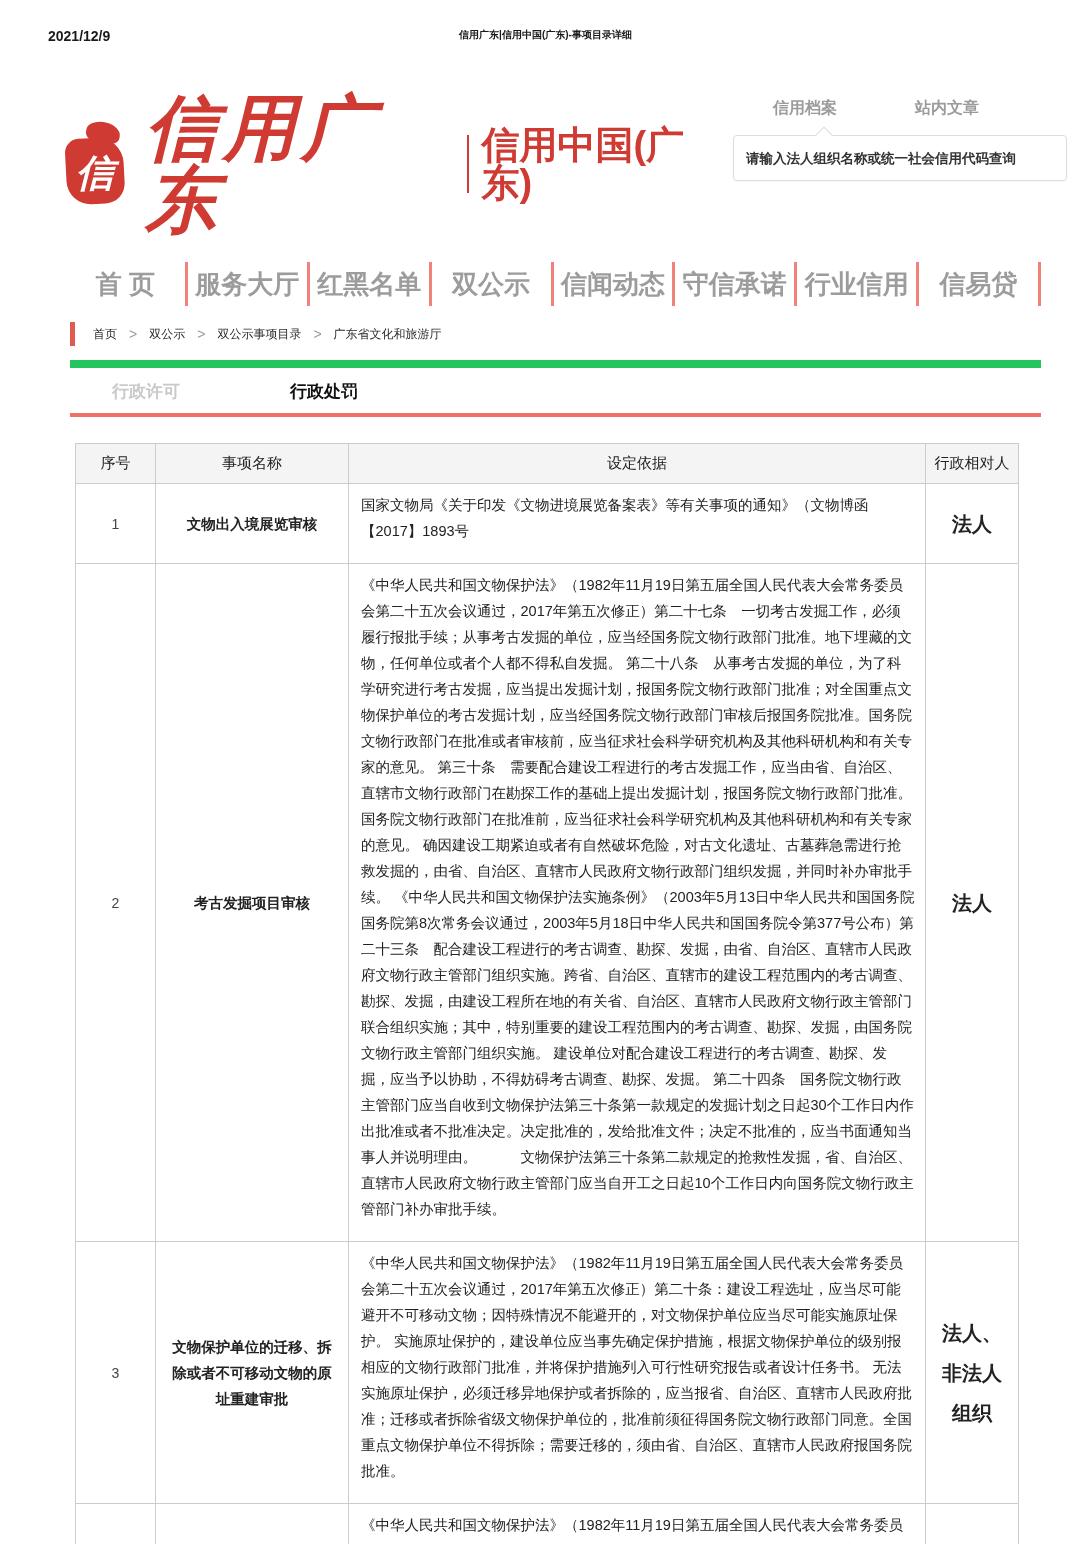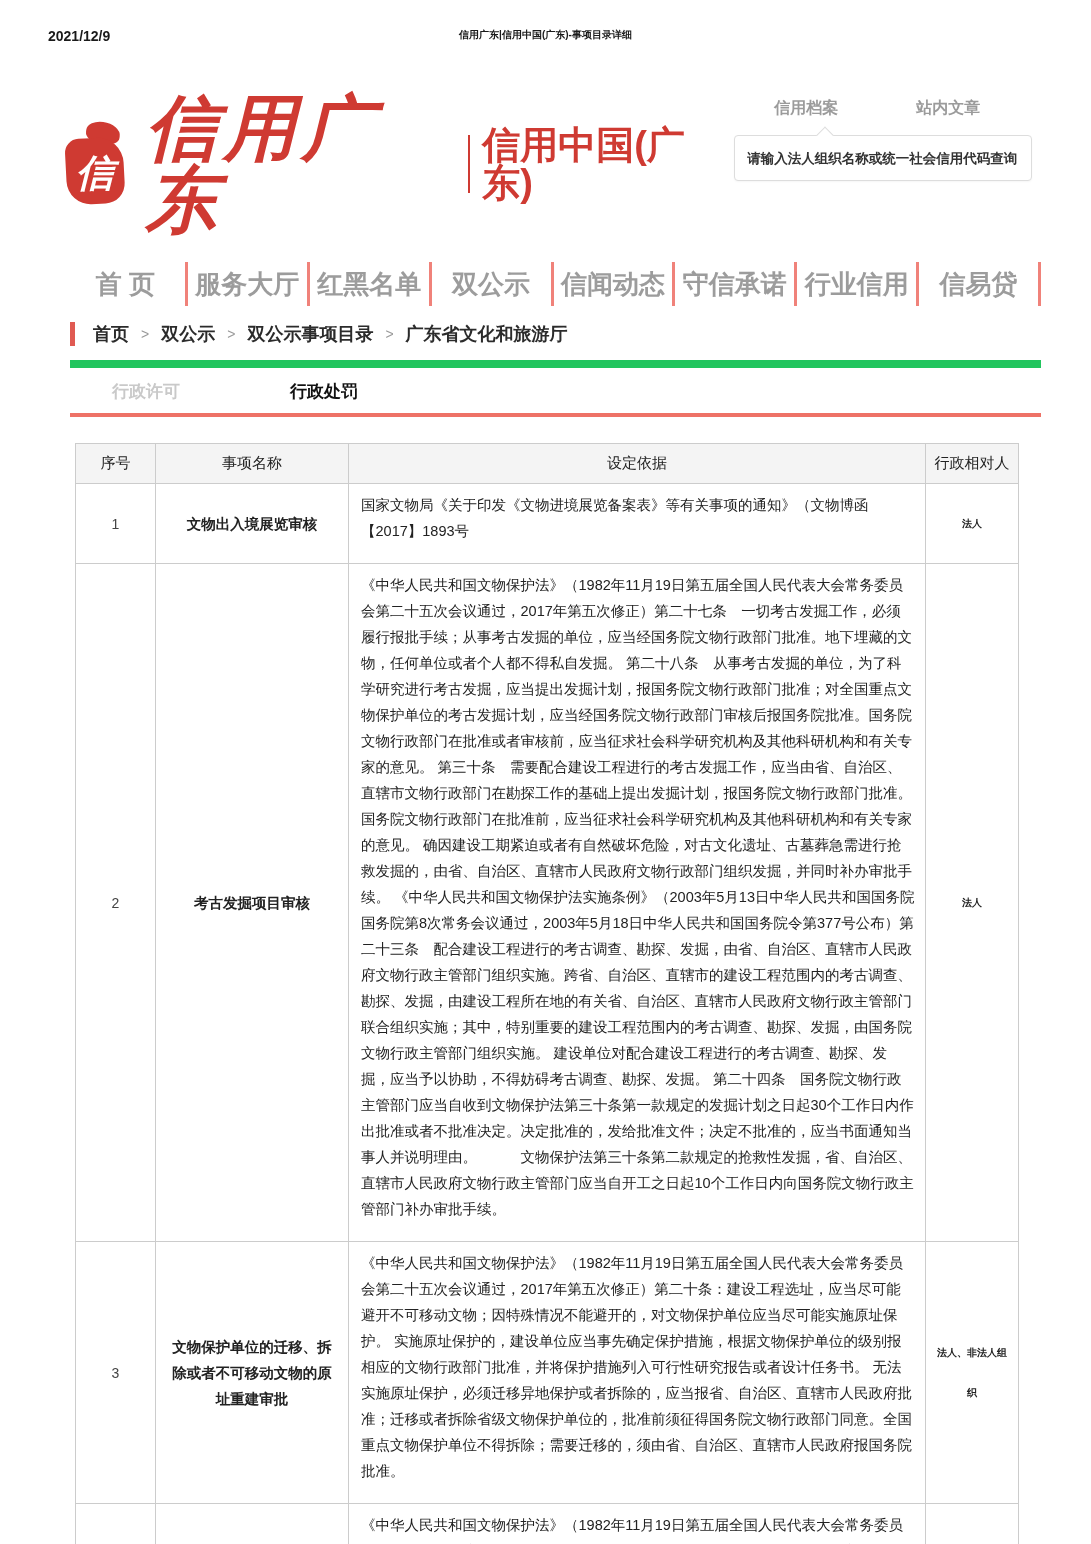--- a/index.html
+++ b/index.html
@@ -30,40 +30,40 @@
   .logo-script { color:#cf3a32; font-size:72px; font-weight:700; font-style:italic;
     letter-spacing:6px; line-height:1; padding-right:10px; }
   .logo-divider { width:2px; height:58px; background:#cf3a32; margin:0 12px 0 2px; }
   .site-name { color:#cf3a32; font-size:38px; font-weight:700; line-height:1; }
 
   .header-right { width:300px; position:relative; padding-top:6px; }
   .header-links { display:flex; }
   .header-link { color:#9b9b9b; font-size:16px; font-weight:700; cursor:pointer; }
   .header-link.first { margin-left:40px; }
   .header-link.second { margin-left:78px; }
-  .search-box { position:relative; margin-top:16px; width:298px; height:46px;
+  .search-box { position:relative; margin-top:16px; width:334px; height:46px;
     border:1px solid #ddd; border-radius:4px; background:#fff;
     box-shadow:0 1px 2px rgba(0,0,0,0.04); }
   .search-box input { width:100%; height:100%; border:0; outline:none; background:transparent;
     font-family:inherit; font-size:13.5px; font-weight:700; color:#333; padding:0 12px; }
   .search-box input::placeholder { color:#333; opacity:1; font-weight:700; }
   .search-caret { position:absolute; top:-7px; left:84px; width:12px; height:12px;
     background:#fff; border-left:1px solid #ddd; border-top:1px solid #ddd;
     transform:rotate(45deg); }
 
   
   .nav { display:flex; margin:26px 50px 0 66px; height:54px; align-items:center; }
   .nav-item { flex:1; text-align:center; color:#9c9c9c; font-size:26px; font-weight:700;
     border-right:3px solid #f0827a; height:44px; line-height:44px; cursor:pointer;
     white-space:nowrap; }
 
   
   .breadcrumb { display:flex; align-items:center; margin:16px 50px 0 70px; }
   .crumb-bar { width:5px; height:24px; background:#e05a52; margin-right:18px; }
-  .crumb-item { font-size:18px; font-weight:700; color:#2b2b2b; cursor:pointer; }
+  .crumb-item { font-size:12px; font-weight:400; color:#2b2b2b; cursor:pointer; }
   .crumb-item.current { cursor:default; }
   .crumb-sep { color:#999; font-size:14px; font-weight:400; margin:0 12px; }
 
   
   .tabs { margin:14px 50px 0 70px; border-top:8px solid #22c55e;
     border-bottom:4px solid #ee7267; padding:12px 0 10px 0; display:flex; }
   .tab { font-size:17px; cursor:pointer; }
   .tab.inactive { color:#c9c9c9; font-weight:700; margin-left:42px; }
   .tab.active { color:#111; font-weight:700; margin-left:110px; }
 
@@ -75,21 +75,21 @@
     height:40px; text-align:center; }
   .col-no { width:80px; }
   .col-name { width:193px; }
   .col-basis { width:577px; }
   .col-target { width:93px; }
   td.cell-no { text-align:center; font-size:14px; font-weight:400; color:#444; }
   td.cell-name { text-align:center; font-size:14.5px; font-weight:700; color:#222;
     padding:6px 14px; line-height:26px; }
   td.cell-basis { text-align:left; font-size:14.5px; font-weight:400; color:#222;
     padding:8px 10px 19px 12px; line-height:26px;margin-top:12px; }
-  td.cell-target { text-align:center; font-size:10px; font-weight:700; color:#222;
+  td.cell-target { text-align:center; font-size:20px; font-weight:700; color:#222;
     padding:4px 8px; line-height:40px; }
   tr.r1 { height:57px; } tr.r2 { height:520px; } tr.r3 { height:188px; } tr.r4 { height:276px; }
 </style>
 </head>
 <body>
 
 <div class="page">
 
   <div class="print-header">
     <div class="ph-date">2021/12/9</div>

